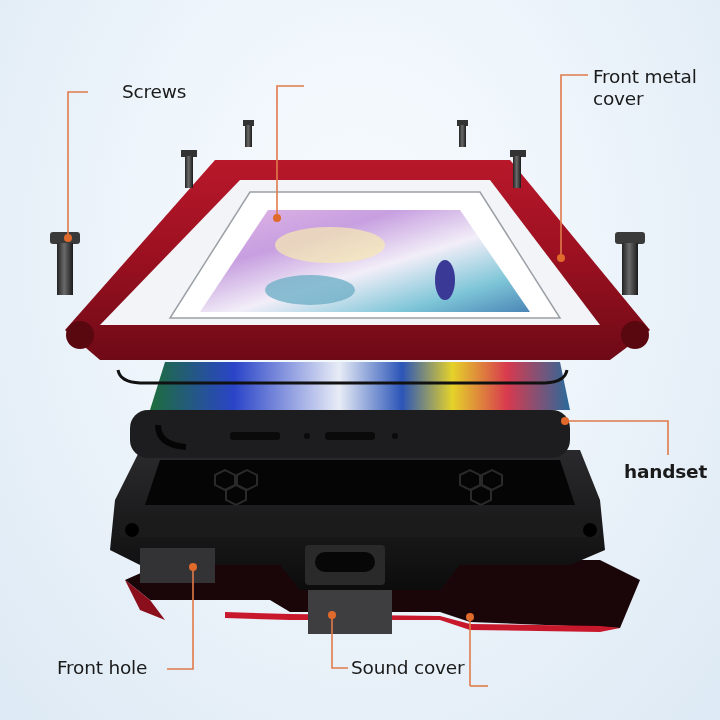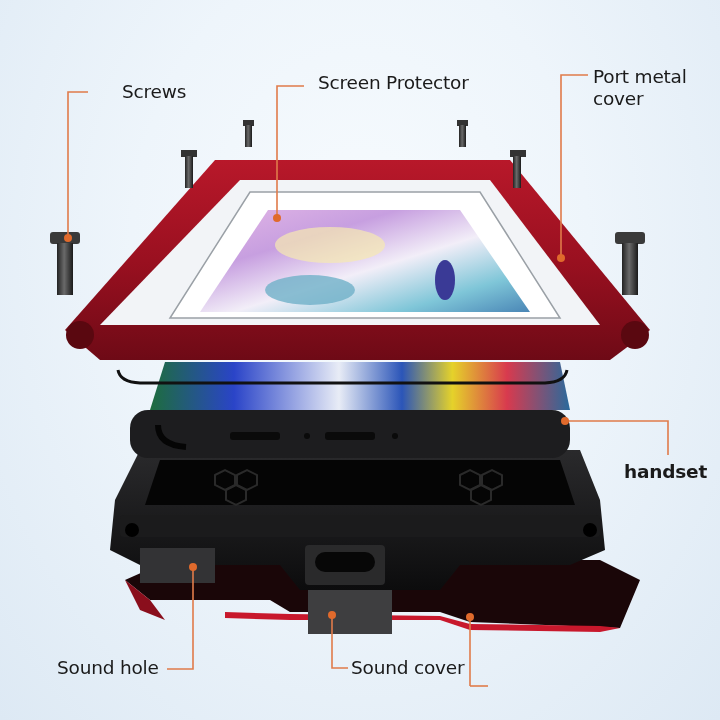--- a/index.html
+++ b/index.html
@@ -150,22 +150,21 @@
       <circle cx="277" cy="218" r="4"></circle>
       <circle cx="561" cy="258" r="4"></circle>
       <circle cx="565" cy="421" r="4"></circle>
       <circle cx="193" cy="567" r="4"></circle>
       <circle cx="332" cy="615" r="4"></circle>
       <circle cx="470" cy="617" r="4"></circle>
     </g>
   </svg>
 
   <div class="label" style="left:98px; top:81px;margin-left:24px;">Screws</div>
-  <div class="label" style="left:318px; top:72px;">Screen Protector</div>
   <div class="label two" style="left:593px; top:66px;">
-    <div>Port metal</div>
+    <div>Front metal</div>
     <div>cover</div>
   </div>
   <div class="label" style="left:624px; top:461px;font-weight:bold;">handset</div>
-  <div class="label" style="left:57px; top:657px;">Sound hole</div>
+  <div class="label" style="left:57px; top:657px;">Front hole</div>
   <div class="label" style="left:351px; top:657px;">Sound cover</div>
 
 </div>
 
 </body></html>

